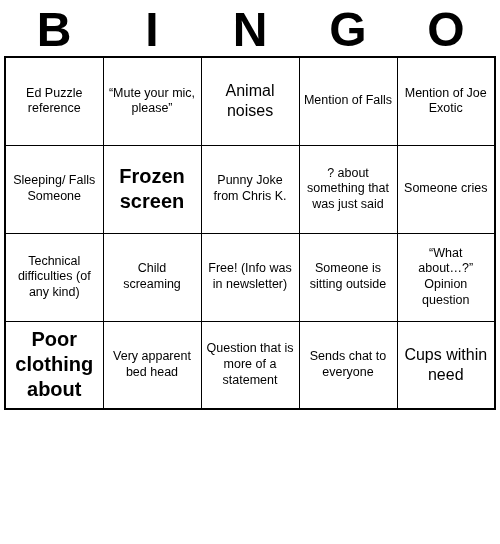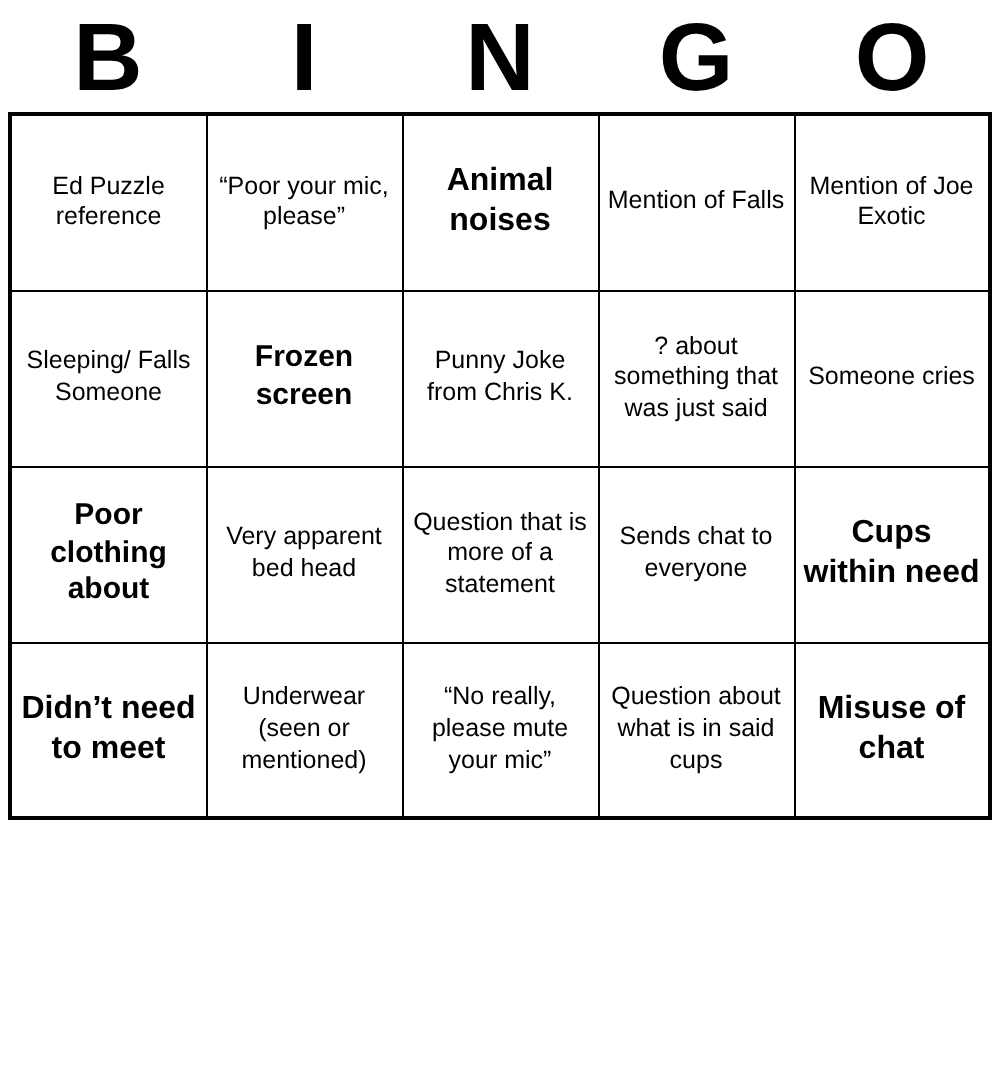--- a/index.html
+++ b/index.html
@@ -38,64 +38,64 @@
       width: 98px;
       height: 88px;
       text-align: center;
       vertical-align: middle;
       font-size: 12.5px;
       padding: 0 4px;
       line-height: 1.25;
       color: #000;
     }
     .bingo-grid td.large-text {
-      font-size: 15px;
+      font-size: 20px;
       font-weight: bold;
       margin-top: 12px;
     }
     .bingo-grid td.medium-large {
       font-size: 16px;
-      font-weight: bold;
+      font-weight: normal;
     }
   </style>
 </head>
 <body>
 
 <div class="bingo-title">
   <span class="bingo-letter">B</span>
   <span class="bingo-letter">I</span>
   <span class="bingo-letter">N</span>
   <span class="bingo-letter">G</span>
   <span class="bingo-letter">O</span>
 </div>
 
 <table class="bingo-grid">
   <tbody id="grid-body">
       <tr>
         <td>Ed Puzzle reference</td>
-        <td>“Poor your mic, please”</td>
+        <td>“Mute your mic, please”</td>
         <td class="medium-large">Animal noises</td>
         <td>Mention of Falls</td>
         <td>Mention of Joe Exotic</td>
       </tr>
       <tr>
         <td>Sleeping/ Falls Someone</td>
         <td class="large-text">Frozen screen</td>
         <td>Punny Joke from Chris K.</td>
         <td>? about something that was just said</td>
         <td>Someone cries</td>
       </tr>
       <tr>
+        <td>Technical difficulties (of any kind)</td>
+        <td>Child screaming</td>
+        <td>Free! (Info was in newsletter)</td>
+        <td>Someone is sitting outside</td>
+        <td>“What about…?” Opinion question</td>
+      </tr>
+      <tr>
         <td class="large-text">Poor clothing about</td>
         <td>Very apparent bed head</td>
         <td>Question that is more of a statement</td>
         <td>Sends chat to everyone</td>
         <td class="medium-large">Cups within need</td>
       </tr>
-      <tr>
-        <td class="medium-large">Didn’t need to meet</td>
-        <td>Underwear (seen or mentioned)</td>
-        <td>“No really, please mute your mic”</td>
-        <td>Question about what is in said cups</td>
-        <td class="medium-large">Misuse of chat</td>
-      </tr>
     </tbody>
 </table>
 
 </body></html>

